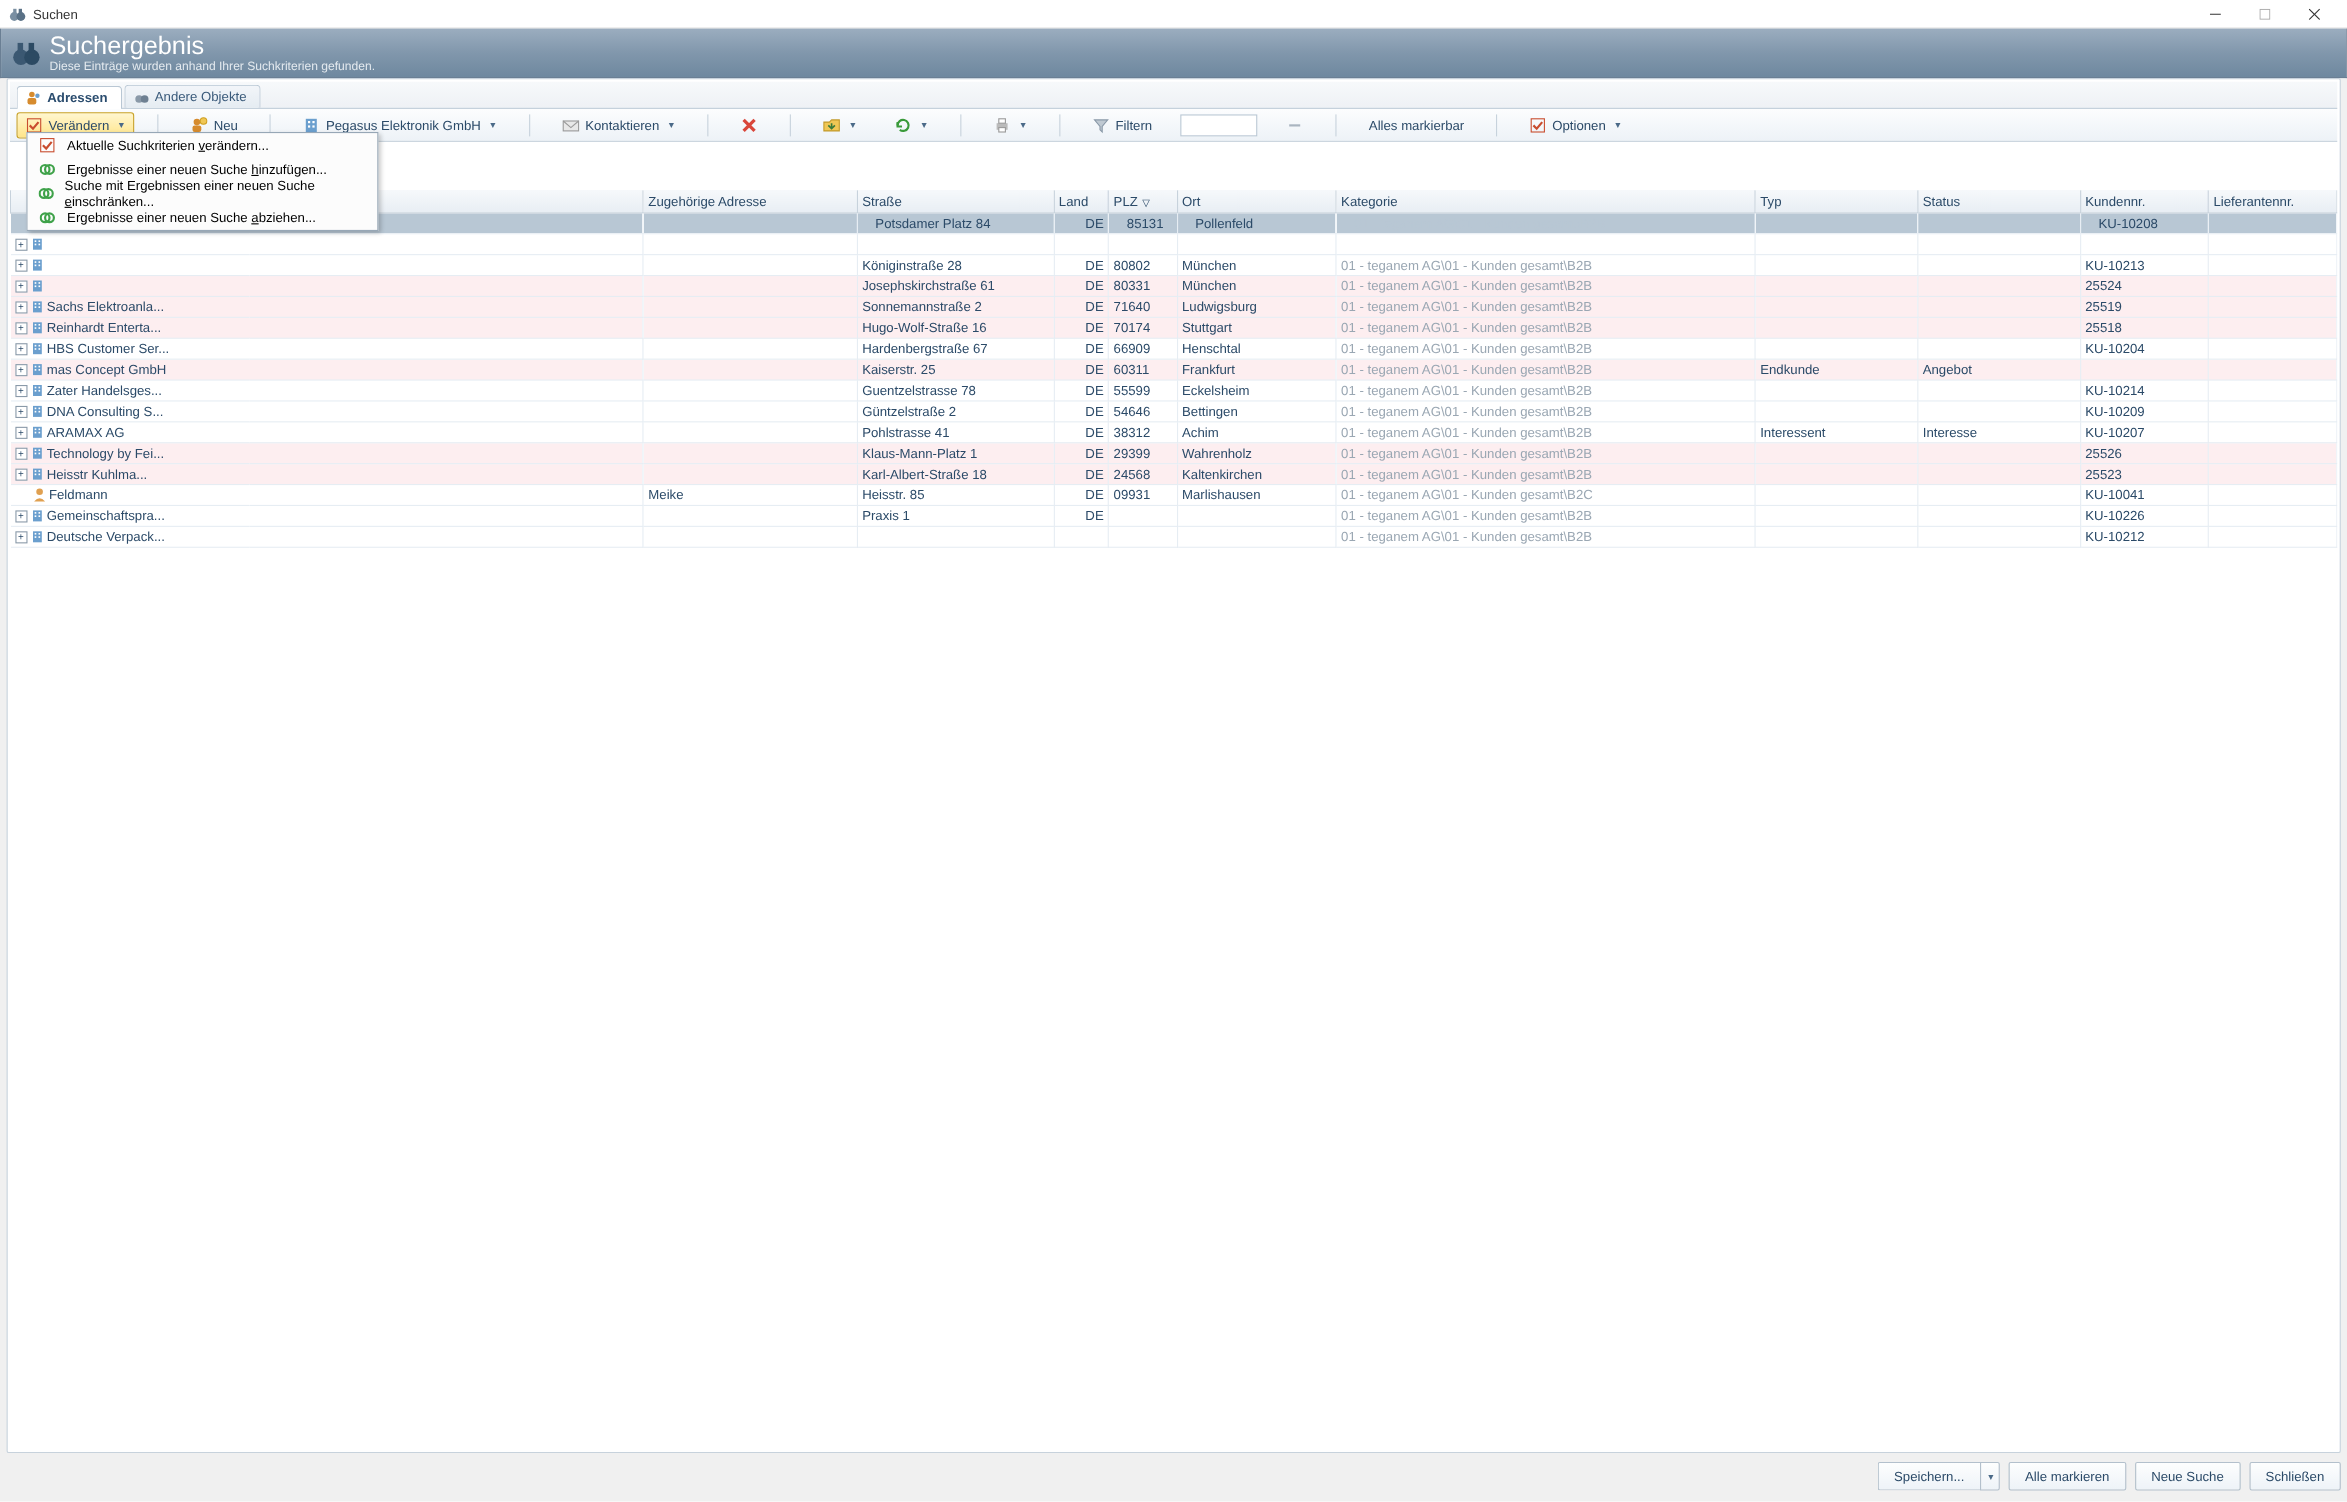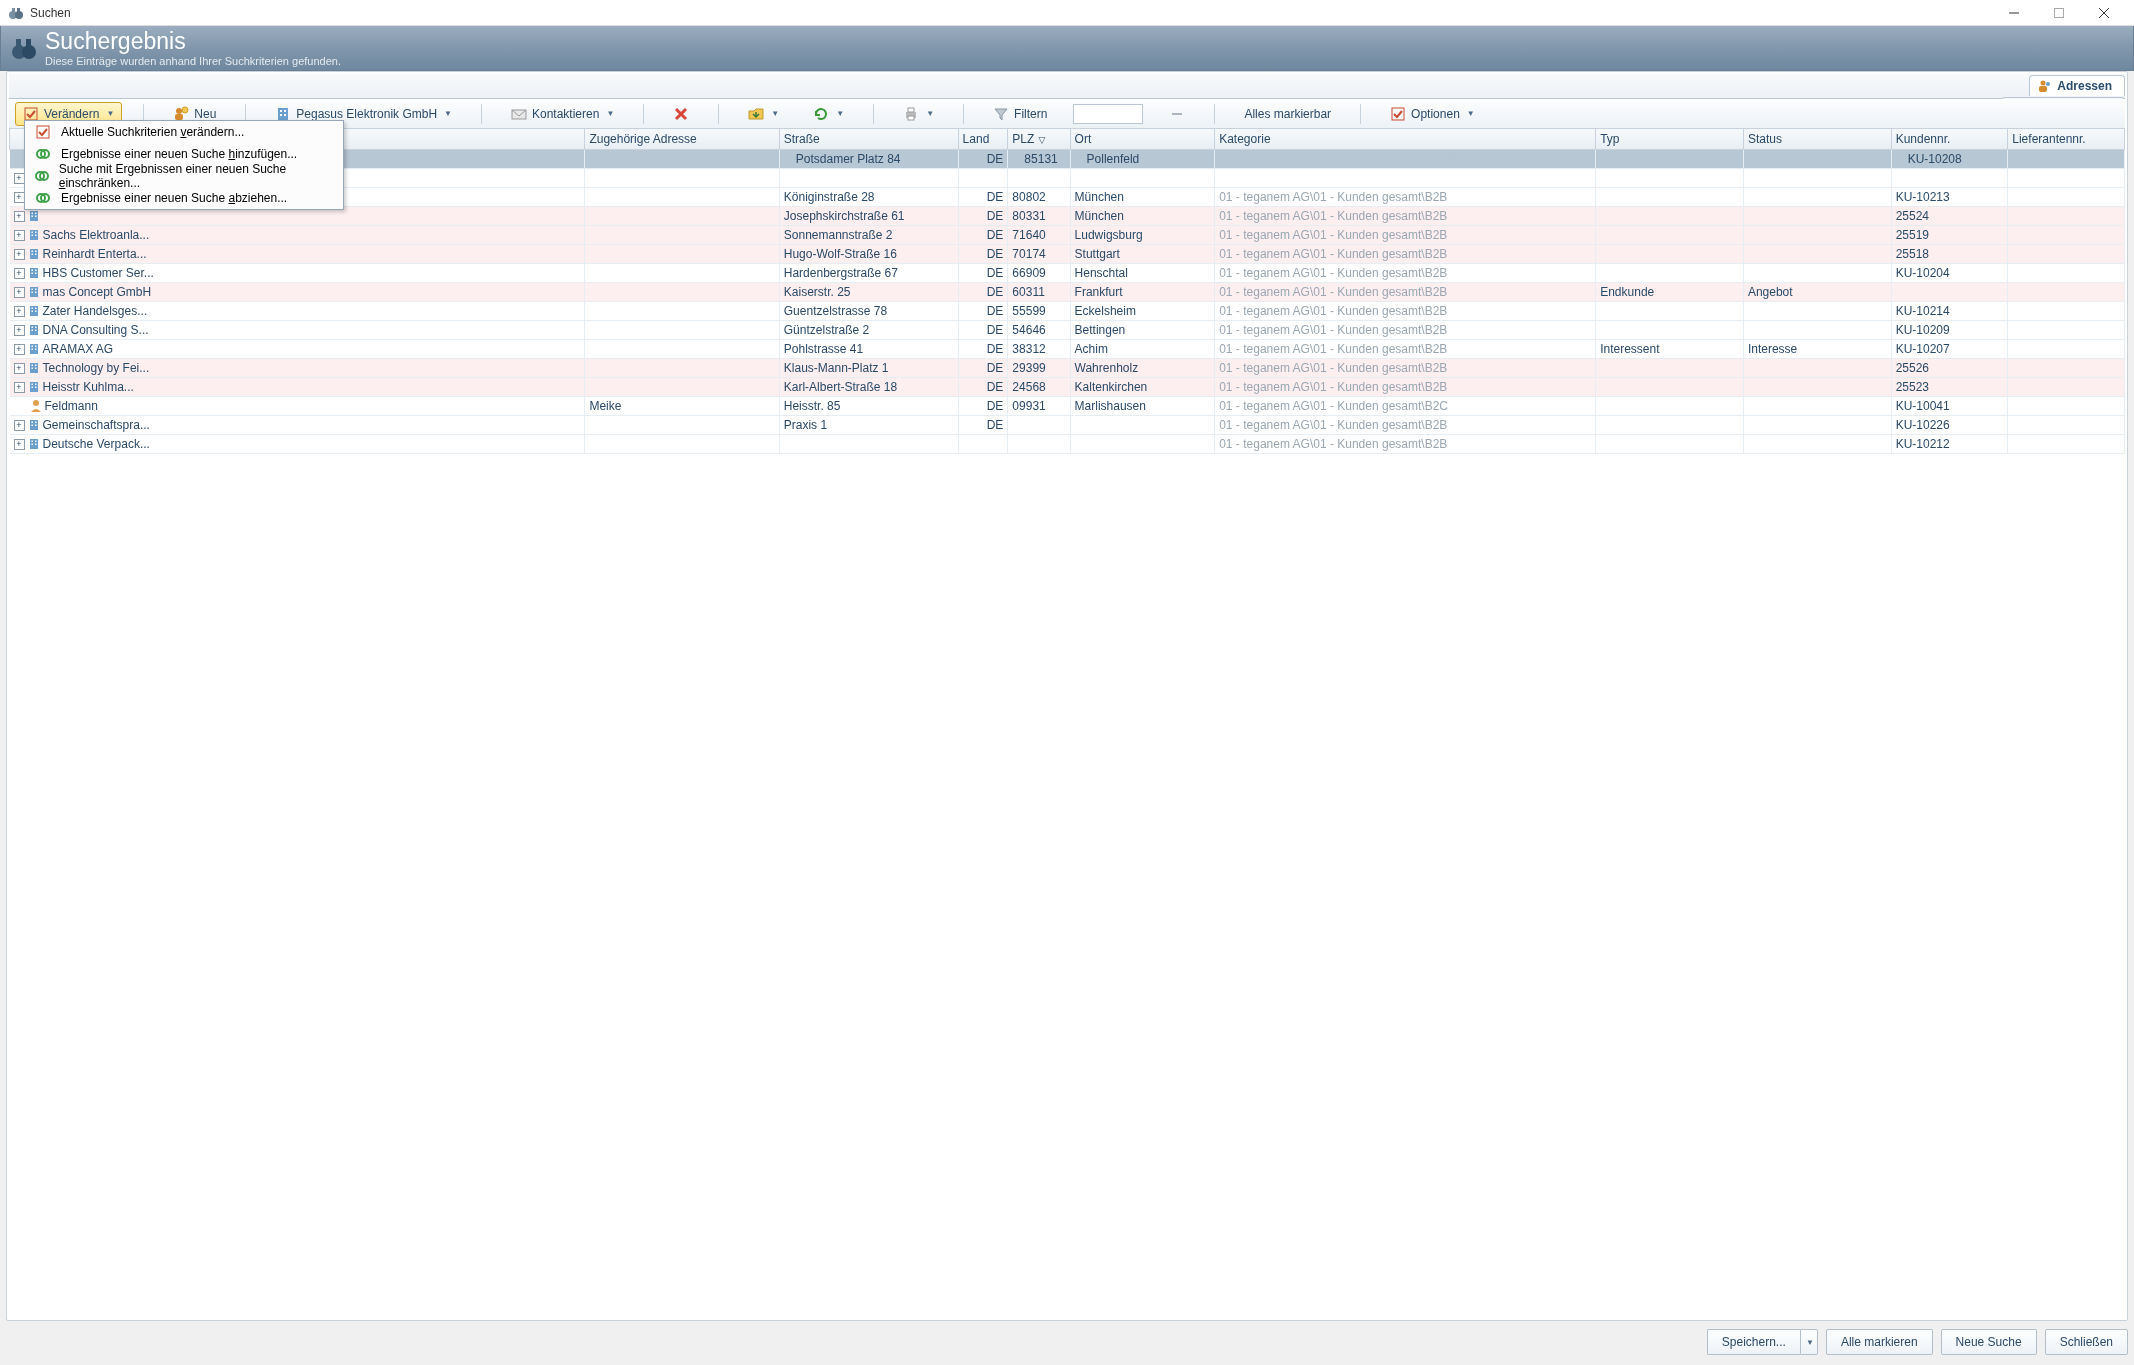--- a/index.html
+++ b/index.html
@@ -17,21 +17,21 @@
   height: 45px;
   background: linear-gradient(to bottom, #9badbf 0%, #8197ac 50%, #6e889f 100%);
   display: flex; align-items: center; padding: 4px 10px; color: #fff;
   border: 1px solid #6a7f94; border-top: none;
 }
 .header-band .bino { width: 26px; height: 26px; margin-right: 8px; }
 .header-band .hb-title { font-size: 23px; font-weight: 400; line-height: 1; }
 .header-band .hb-sub { font-size: 11px; color: #e4eaef; margin-top: 2px; }
 
 
-.tabs-row { height: 25px; display: flex; align-items: flex-end; background: linear-gradient(to bottom,#f7f9fb,#eef1f5); border-bottom: 1px solid #b9c7d4; padding-left: 6px; gap: 2px; flex-direction: column; }
+.tabs-row { height: 25px; display: flex; align-items: flex-end; background: linear-gradient(to bottom,#f7f9fb,#eef1f5); border-bottom: 1px solid #b9c7d4; padding-left: 6px; gap: 2px; }
 .tab { display: flex; align-items: center; gap: 5px; padding: 3px 12px 3px 8px; border: 1px solid #b9c7d4; border-bottom: none; border-radius: 4px 4px 0 0; background: linear-gradient(to bottom,#f2f5f9,#e5ecf2); color: #3a5a7a; }
 .tab.active { background: #fff; color: #2a4c6e; font-weight: 600; position: relative; top: 1px; }
 .tab-icon { width: 14px; height: 14px; }
 
 
 .toolbar { height: 30px; background: linear-gradient(to bottom,#fcfdfe,#edf2f7); border-bottom: 1px solid #c7d2dc; display: flex; align-items: center; padding: 0 6px; gap: 18px; position: relative; }
 .tb-btn { display: flex; align-items: center; gap: 5px; padding: 3px 7px; border: 1px solid transparent; border-radius: 3px; color: #2b4a68; position: relative; }
 .tb-btn.active { border-color: #c9a227; background: linear-gradient(to bottom,#fff6cf,#ffe58a); }
 .tb-sep { width: 1px; height: 20px; background: #c7d2dc; margin: 0 3px; }
 .tb-ico { width: 16px; height: 16px; display: inline-flex; align-items: center; justify-content: center; }
@@ -46,21 +46,21 @@
 }
 .dropdown .dd-item { display: flex; align-items: center; gap: 8px; padding: 4px 8px; height: 22px; }
 .dd-icon-col { width: 20px; display: flex; justify-content: center; }
 
 
 .content-card { position: absolute; top: 71px; left: 6px; right: 6px; bottom: 44px; background: #fff; border: 1px solid #c7d2dc; border-radius: 2px; display: flex; flex-direction: column; }
 .content-inner { flex: 1; overflow: hidden; margin: 2px; display: flex; flex-direction: column; }
 
 
 .grid { flex: 1; overflow: hidden; }
-table { border-collapse: collapse; width: 100%; table-layout: fixed; }
+table { border-collapse: collapse; width: 100%; table-layout: fixed; margin-top: 44px; }
 thead th { background: linear-gradient(to bottom,#f6f9fb,#e8eef4); border: 1px solid #c7d2dc; border-top: none; padding: 3px 4px; text-align: left; font-weight: 400; color: #2b4a68; height: 20px; overflow: hidden; white-space: nowrap; }
 tbody td { border-right: 1px solid #e6edf3; border-bottom: 1px solid #e6edf3; padding: 2px 4px; height: 18px; white-space: nowrap; overflow: hidden; text-overflow: ellipsis; color: #2b4a68; }
 tbody tr.selected td { background: #b8c7d4; padding-left: 16px; }
 tbody tr.selected td.kat-cell { color: #b8c7d4; }
 tbody tr.pink td { background: #fdeef0; }
 .kat-cell { color: #9aa7b3; }
 .tree-cell { display: flex; align-items: center; gap: 2px; }
 .expander { width: 11px; height: 11px; border: 1px solid #8a9aa9; display: inline-flex; align-items: center; justify-content: center; font-size: 9px; line-height: 1; color: #2b4a68; background: #fff; }
 .row-ico { width: 14px; height: 14px; display: inline-block; }
 .sort-ind { font-size: 9px; margin-left: 4px; }

